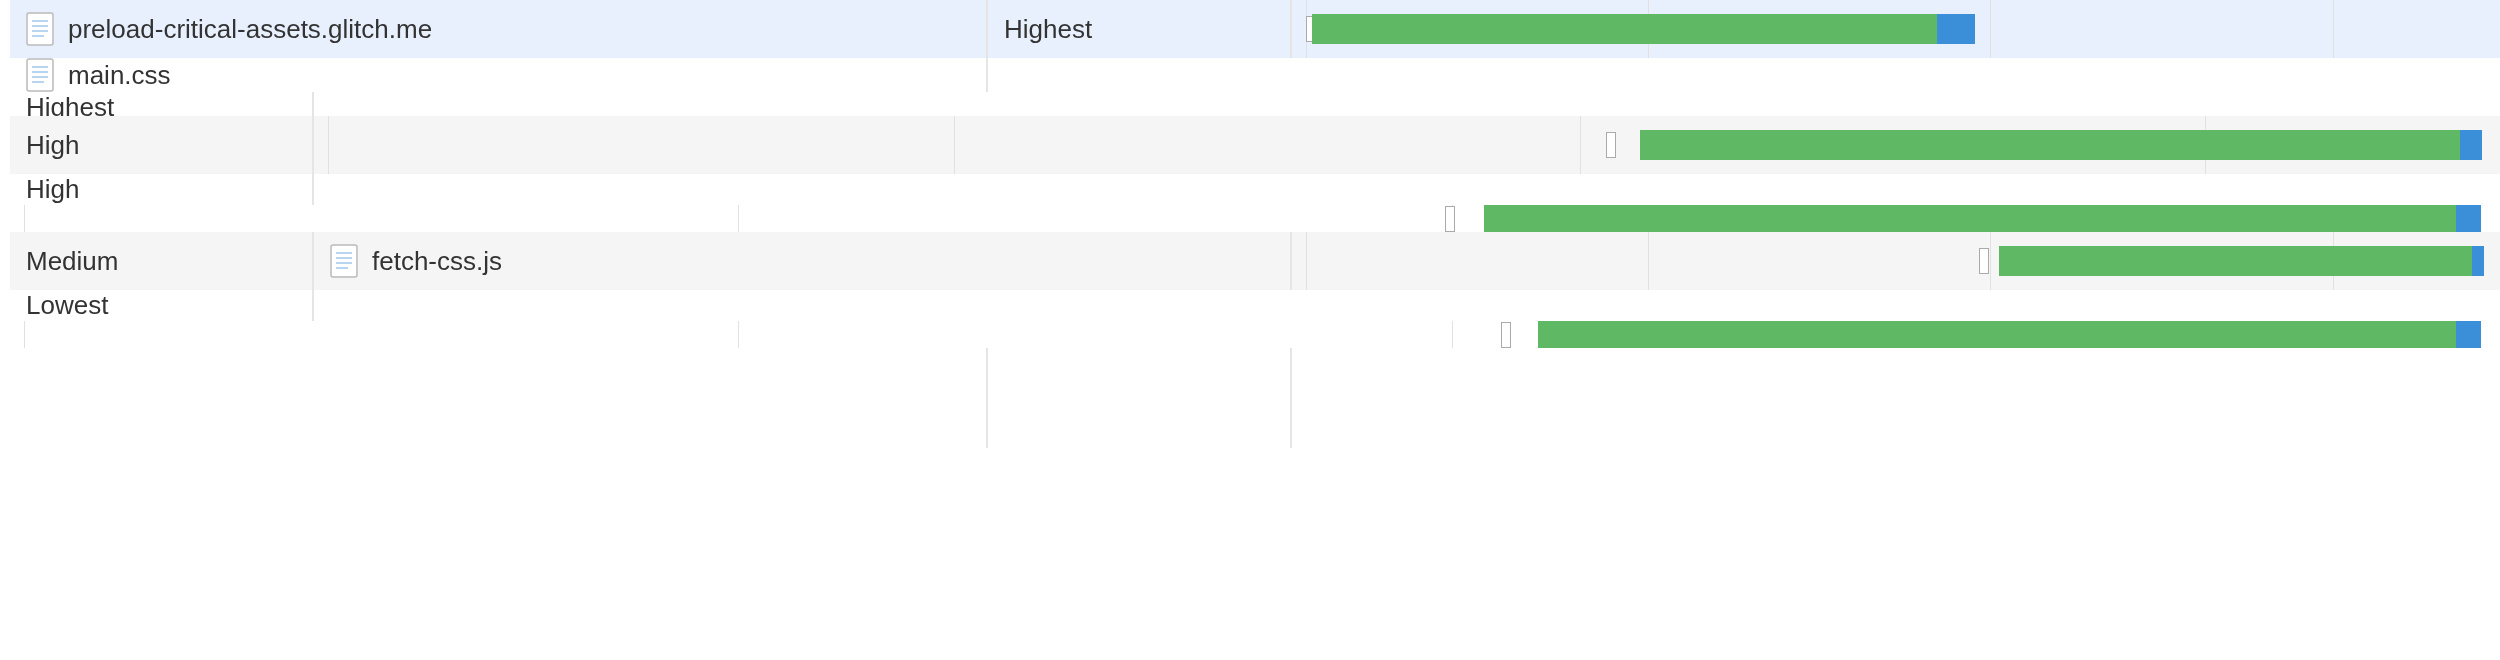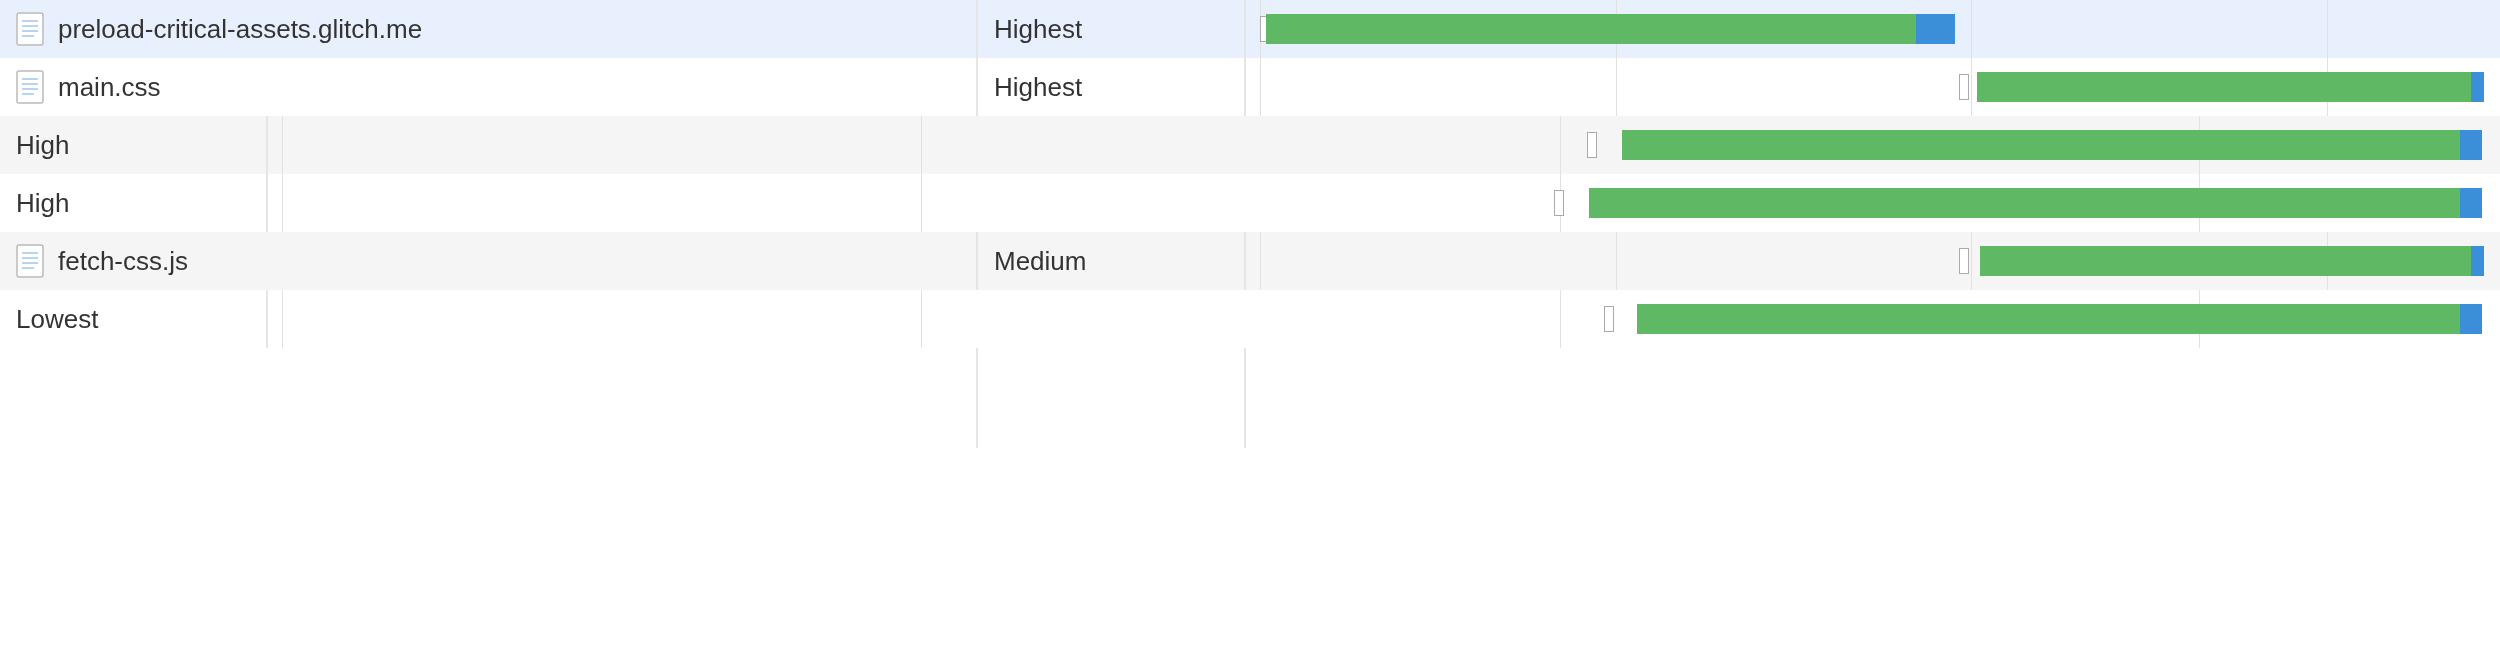--- a/index.html
+++ b/index.html
@@ -44,40 +44,41 @@
       position: absolute;
       right: 12px;
       top: 50%;
       transform: translateY(-50%);
       color: #888;
       font-size: 20px;
     }
     .rows {
       display: flex;
       flex-direction: column;
+      margin-left: 10px;
     }
     .row {
       display: flex;
       height: 58px;
       align-items: stretch;
     }
     .row.selected { background: #e8f0fe; }
-    .row.even { background: #fff; }
+    .row.even { background: #fff; flex-direction: column; }
     .row.odd { background: #f5f5f5; }
     .cell {
       display: flex;
       align-items: center;
       padding: 0 16px;
       border-right: 2px solid #e5e5e5;
       overflow: hidden;
       white-space: nowrap;
     }
     .cell:last-child { border-right: none; }
     .cell-name { width: 978px; flex-shrink: 0; gap: 14px; }
-    .cell-priority { width: 268px; flex-shrink: 0; text-align: right; }
+    .cell-priority { width: 304px; flex-shrink: 0; text-align: right; }
     .cell-waterfall { flex: 1; position: relative; padding: 0 14px; }
     .file-icon {
       width: 28px;
       height: 34px;
       flex-shrink: 0;
       display: flex;
       align-items: center;
       justify-content: center;
     }
     .file-icon svg { display: block; }
@@ -222,35 +223,35 @@
             <div class="waterfall-grid" style="left: 87%;"></div>
             <div class="wf-tick" style="left: 57.7%;"></div>
             <div class="wf-bar-wrap" style="left: 59.3%; width: 40.5%;">
               <div class="wf-green" style="width: 97.5309%;"></div>
               <div class="wf-blue" style="width: 2.46914%;"></div>
             </div>
           </div>
         </div>
       </div>
       <div class="row odd">
+        <div class="cell cell-priority">
+          <span>Medium</span>
+        </div>
         <div class="cell cell-name">
           <span class="file-icon">
             <svg width="28" height="34" viewBox="0 0 28 34">
               <rect x="1" y="1" width="26" height="32" rx="2" fill="#fff" stroke="#bbb" stroke-width="1.5"></rect>
               <line x1="6" y1="9" x2="22" y2="9" stroke="#b9d4ef" stroke-width="2"></line>
               <line x1="6" y1="14" x2="22" y2="14" stroke="#b9d4ef" stroke-width="2"></line>
               <line x1="6" y1="19" x2="22" y2="19" stroke="#b9d4ef" stroke-width="2"></line>
               <line x1="6" y1="24" x2="18" y2="24" stroke="#b9d4ef" stroke-width="2"></line>
             </svg>
           </span>
           <span>fetch-css.js</span>
         </div>
-        <div class="cell cell-priority">
-          <span>Medium</span>
-        </div>
         <div class="cell cell-waterfall">
           <div class="waterfall-track">
             <div class="waterfall-grid" style="left: 0%;"></div>
             <div class="waterfall-grid" style="left: 29%;"></div>
             <div class="waterfall-grid" style="left: 58%;"></div>
             <div class="waterfall-grid" style="left: 87%;"></div>
             <div class="wf-tick" style="left: 57%;"></div>
             <div class="wf-bar-wrap" style="left: 58.7%; width: 41.1%;">
               <div class="wf-green" style="width: 97.5669%;"></div>
               <div class="wf-blue" style="width: 2.43309%;"></div>

